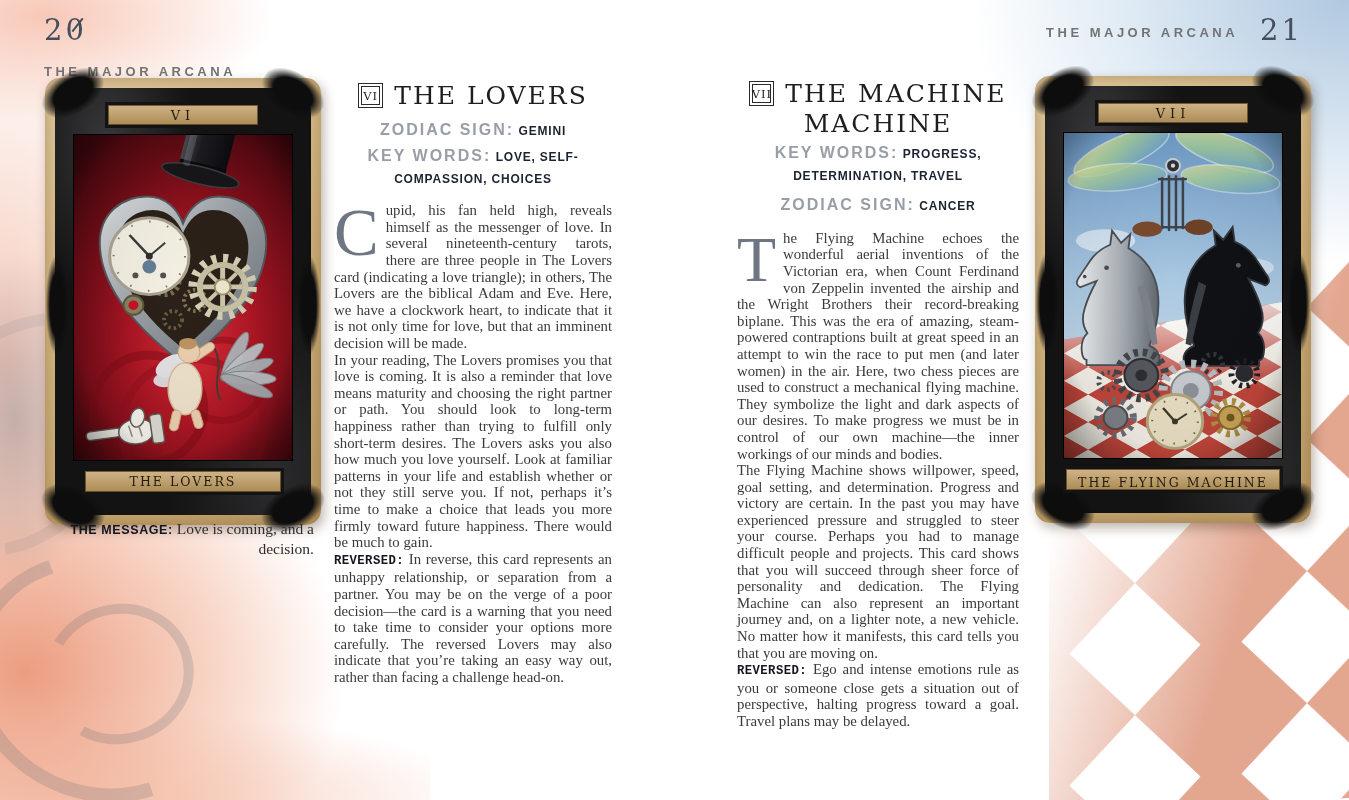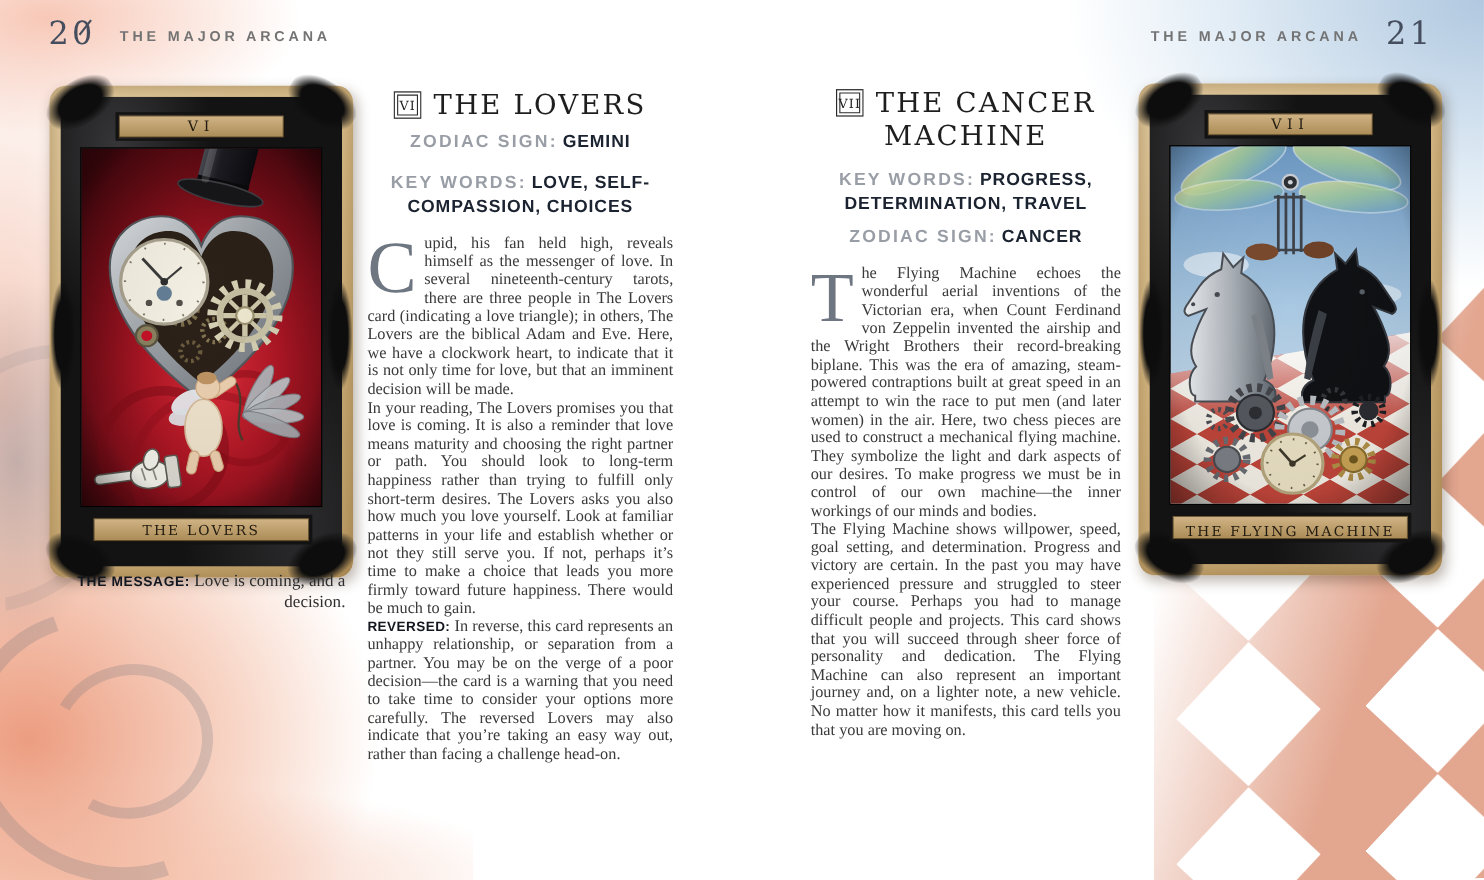--- a/index.html
+++ b/index.html
@@ -28,21 +28,21 @@
   .checker-bg { position:absolute; right:-20px; top:248px; width:320px; height:560px;
     background-image:repeating-conic-gradient(from 45deg, rgba(219,141,112,0.78) 0% 25%, rgba(255,255,255,0) 25% 50%);
     background-size:172px 132px;
     -webkit-mask-image:linear-gradient(108deg, rgba(0,0,0,0) 18%, #000 62%);
     mask-image:linear-gradient(108deg, rgba(0,0,0,0) 18%, #000 62%);
     transform:skewY(-4deg);
   }
 
   
   .runhead { position:absolute; top:16px; display:flex; align-items:baseline; gap:22px; }
-  .runhead.left { left:44px; }
+  .runhead.left { left:44px;flex-direction:column; }
   .runhead.right { right:46px; flex-direction:row; }
   .pnum { font-family:"DejaVu Serif", serif; font-size:29px; color:#454e5e; letter-spacing:3px; position:relative; line-height:1; }
   .pnum.slashed::after { content:""; position:absolute; right:1px; top:8px; width:17px; height:2px; background:#454e5e; transform:rotate(-52deg); }
   .sectitle { font-family:"Liberation Sans", sans-serif; font-weight:700; font-size:13px; letter-spacing:3.5px; color:#737373; position:relative; top:-3px; }
 
   
   .card { position:absolute; width:276px; height:447px; border-radius:15px;
     background:linear-gradient(145deg,#e5cfa5,#d5b883 45%,#bd9d67);
     box-shadow:3px 5px 12px rgba(60,40,20,0.35), inset 0 0 20px rgba(120,88,40,0.55); }
   .card.cl { left:45px; top:78px; }
@@ -82,28 +82,28 @@
   .col.colL { left:334px; top:82px; width:278px; }
   .col.colR { left:737px; top:80px; width:282px; }
   .title-row { display:flex; align-items:center; justify-content:center; gap:11px; }
   .title-row + .title-row { margin-top:2px; }
   .nbox { display:inline-flex; align-items:center; justify-content:center; width:25px; height:25px;
     border:1px solid #2b2b2b; box-shadow:inset 0 0 0 2px #fff, inset 0 0 0 3px #2b2b2b;
     font-family:"DejaVu Serif", serif; font-size:11.5px; letter-spacing:1px; color:#222; flex:0 0 auto; }
   .atitle { font-family:"DejaVu Serif", serif; font-size:25px; letter-spacing:2px; color:#1e1e1e; line-height:1.1; white-space:nowrap; }
   .meta { text-align:center; font-family:"Liberation Sans", sans-serif; line-height:1.35; }
   .meta.z { margin-top:9px; }
-  .meta.k { margin-top:16px; }
+  .meta.k { margin-top:5px; }
   .lab { color:#999ea6; font-size:16px; letter-spacing:2px; font-weight:700; }
-  .val { color:#1b2330; font-size:16px; letter-spacing:0.8px; font-weight:700; }
+  .val { color:#1b2330; font-size:12px; letter-spacing:0.8px; font-weight:700; }
   .para { margin-top:0; text-align:justify; font-size:14.8px; line-height:16.6px; color:#3a3a3a; }
   .para.first { margin-top:14px; }
   .dcap { float:left; font-family:"Liberation Serif", serif; font-size:67px; line-height:55px; color:#6e7681; margin:3px 7px 0 0; }
   .dcap.t { font-size:64px; line-height:53px; }
-  .rev { font-family:Liberation Sans, sans-serif; font-weight:700; font-size:12.3px; letter-spacing:0.4px; color:#12161e; }
+  .rev { font-family:Liberation Mono, monospace; font-weight:700; font-size:12.3px; letter-spacing:0.4px; color:#12161e; }
 </style>
 </head>
 <body>
 
 <div class="spread">
 
   <div class="rose-bg"></div>
   <div class="rose-dark"></div>
   <div class="rose-arc a1"></div>
   <div class="rose-arc a2"></div>
@@ -249,35 +249,36 @@
       <span class="val">LOVE, SELF-COMPASSION, CHOICES</span>
     </div>
     <p class="para first"><span class="dcap">C</span><span>upid, his fan held high, reveals himself as the messenger of love. In several nineteenth-century tarots, there are three people in The Lovers card (indicating a love triangle); in others, The Lovers are the biblical Adam and Eve. Here, we have a clockwork heart, to indicate that it is not only time for love, but that an imminent decision will be made.</span></p>
     <p class="para">In your reading, The Lovers promises you that love is coming. It is also a reminder that love means maturity and choosing the right partner or path. You should look to long-term happiness rather than trying to fulfill only short-term desires. The Lovers asks you also how much you love yourself. Look at familiar patterns in your life and establish whether or not they still serve you. If not, perhaps it’s time to make a choice that leads you more firmly toward future happiness. There would be much to gain.</p>
     <p class="para"><span class="rev">REVERSED:</span><span> In reverse, this card represents an unhappy relationship, or separation from a partner. You may be on the verge of a poor decision—the card is a warning that you need to take time to consider your options more carefully. The reversed Lovers may also indicate that you’re taking an easy way out, rather than facing a challenge head-on.</span></p>
   </div>
 
   <div class="col colR">
     <div class="title-row">
       <span class="nbox">VII</span>
-      <span class="atitle">THE CANCER</span>
+      <span class="atitle">THE MACHINE</span>
     </div>
     <div class="title-row">
       <span class="atitle">MACHINE</span>
     </div>
     <div class="meta k">
       <span class="lab">KEY WORDS:</span>
       <span class="val">PROGRESS, DETERMINATION, TRAVEL</span>
     </div>
     <div class="meta z">
       <span class="lab">ZODIAC SIGN:</span>
       <span class="val">CANCER</span>
     </div>
     <p class="para first"><span class="dcap t">T</span><span>he Flying Machine echoes the wonderful aerial inventions of the Victorian era, when Count Ferdinand von Zeppelin invented the airship and the Wright Brothers their record-breaking biplane. This was the era of amazing, steam-powered contraptions built at great speed in an attempt to win the race to put men (and later women) in the air. Here, two chess pieces are used to construct a mechanical flying machine. They symbolize the light and dark aspects of our desires. To make progress we must be in control of our own machine—the inner workings of our minds and bodies.</span></p>
     <p class="para">The Flying Machine shows willpower, speed, goal setting, and determination. Progress and victory are certain. In the past you may have experienced pressure and struggled to steer your course. Perhaps you had to manage difficult people and projects. This card shows that you will succeed through sheer force of personality and dedication. The Flying Machine can also represent an important journey and, on a lighter note, a new vehicle. No matter how it manifests, this card tells you that you are moving on.</p>
+    <p class="para"><span class="rev">REVERSED:</span><span> Ego and intense emotions rule as you or someone close gets a situation out of perspective, halting progress toward a goal. Travel plans may be delayed.</span></p>
   </div>
 
   <div class="card cr">
     <div class="frame"></div>
     <div class="fl tl"></div>
     <div class="fl tr"></div>
     <div class="fl bl"></div>
     <div class="fl br"></div>
     <div class="fl ml"></div>
     <div class="fl mr"></div>

